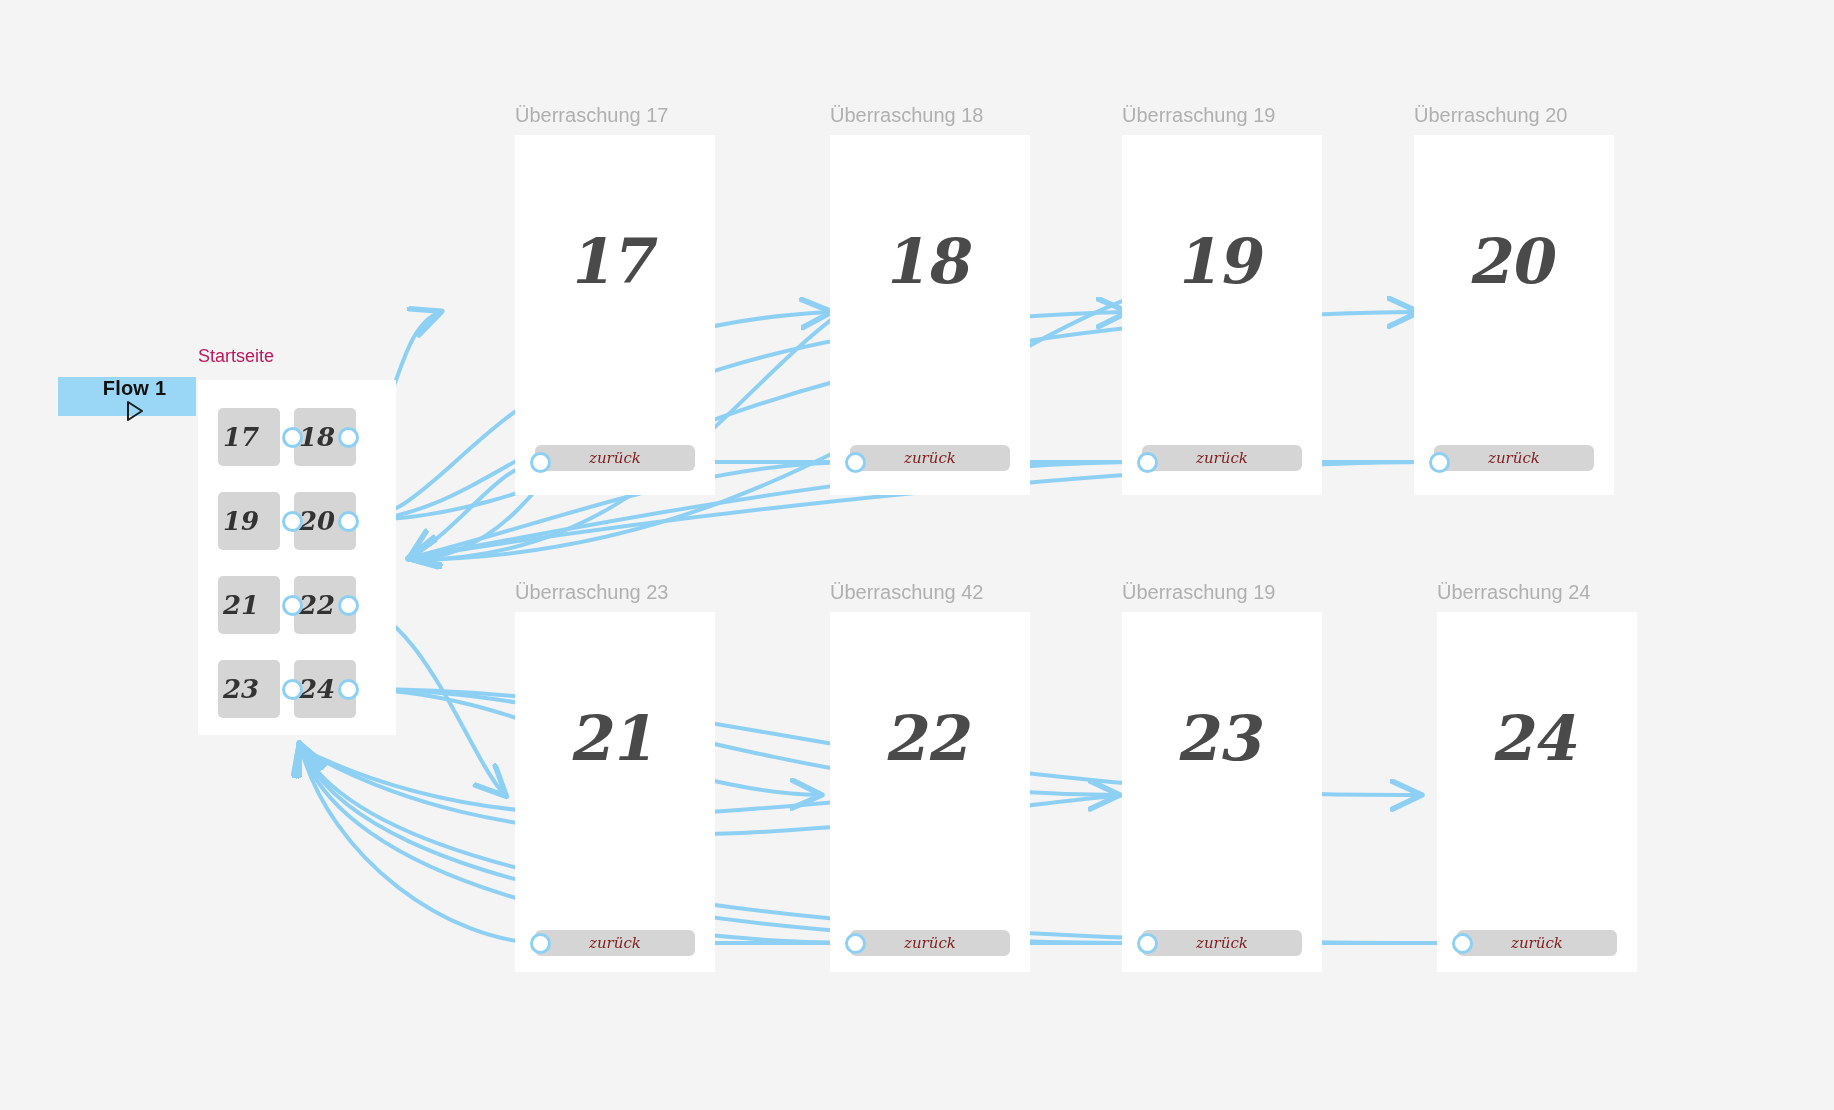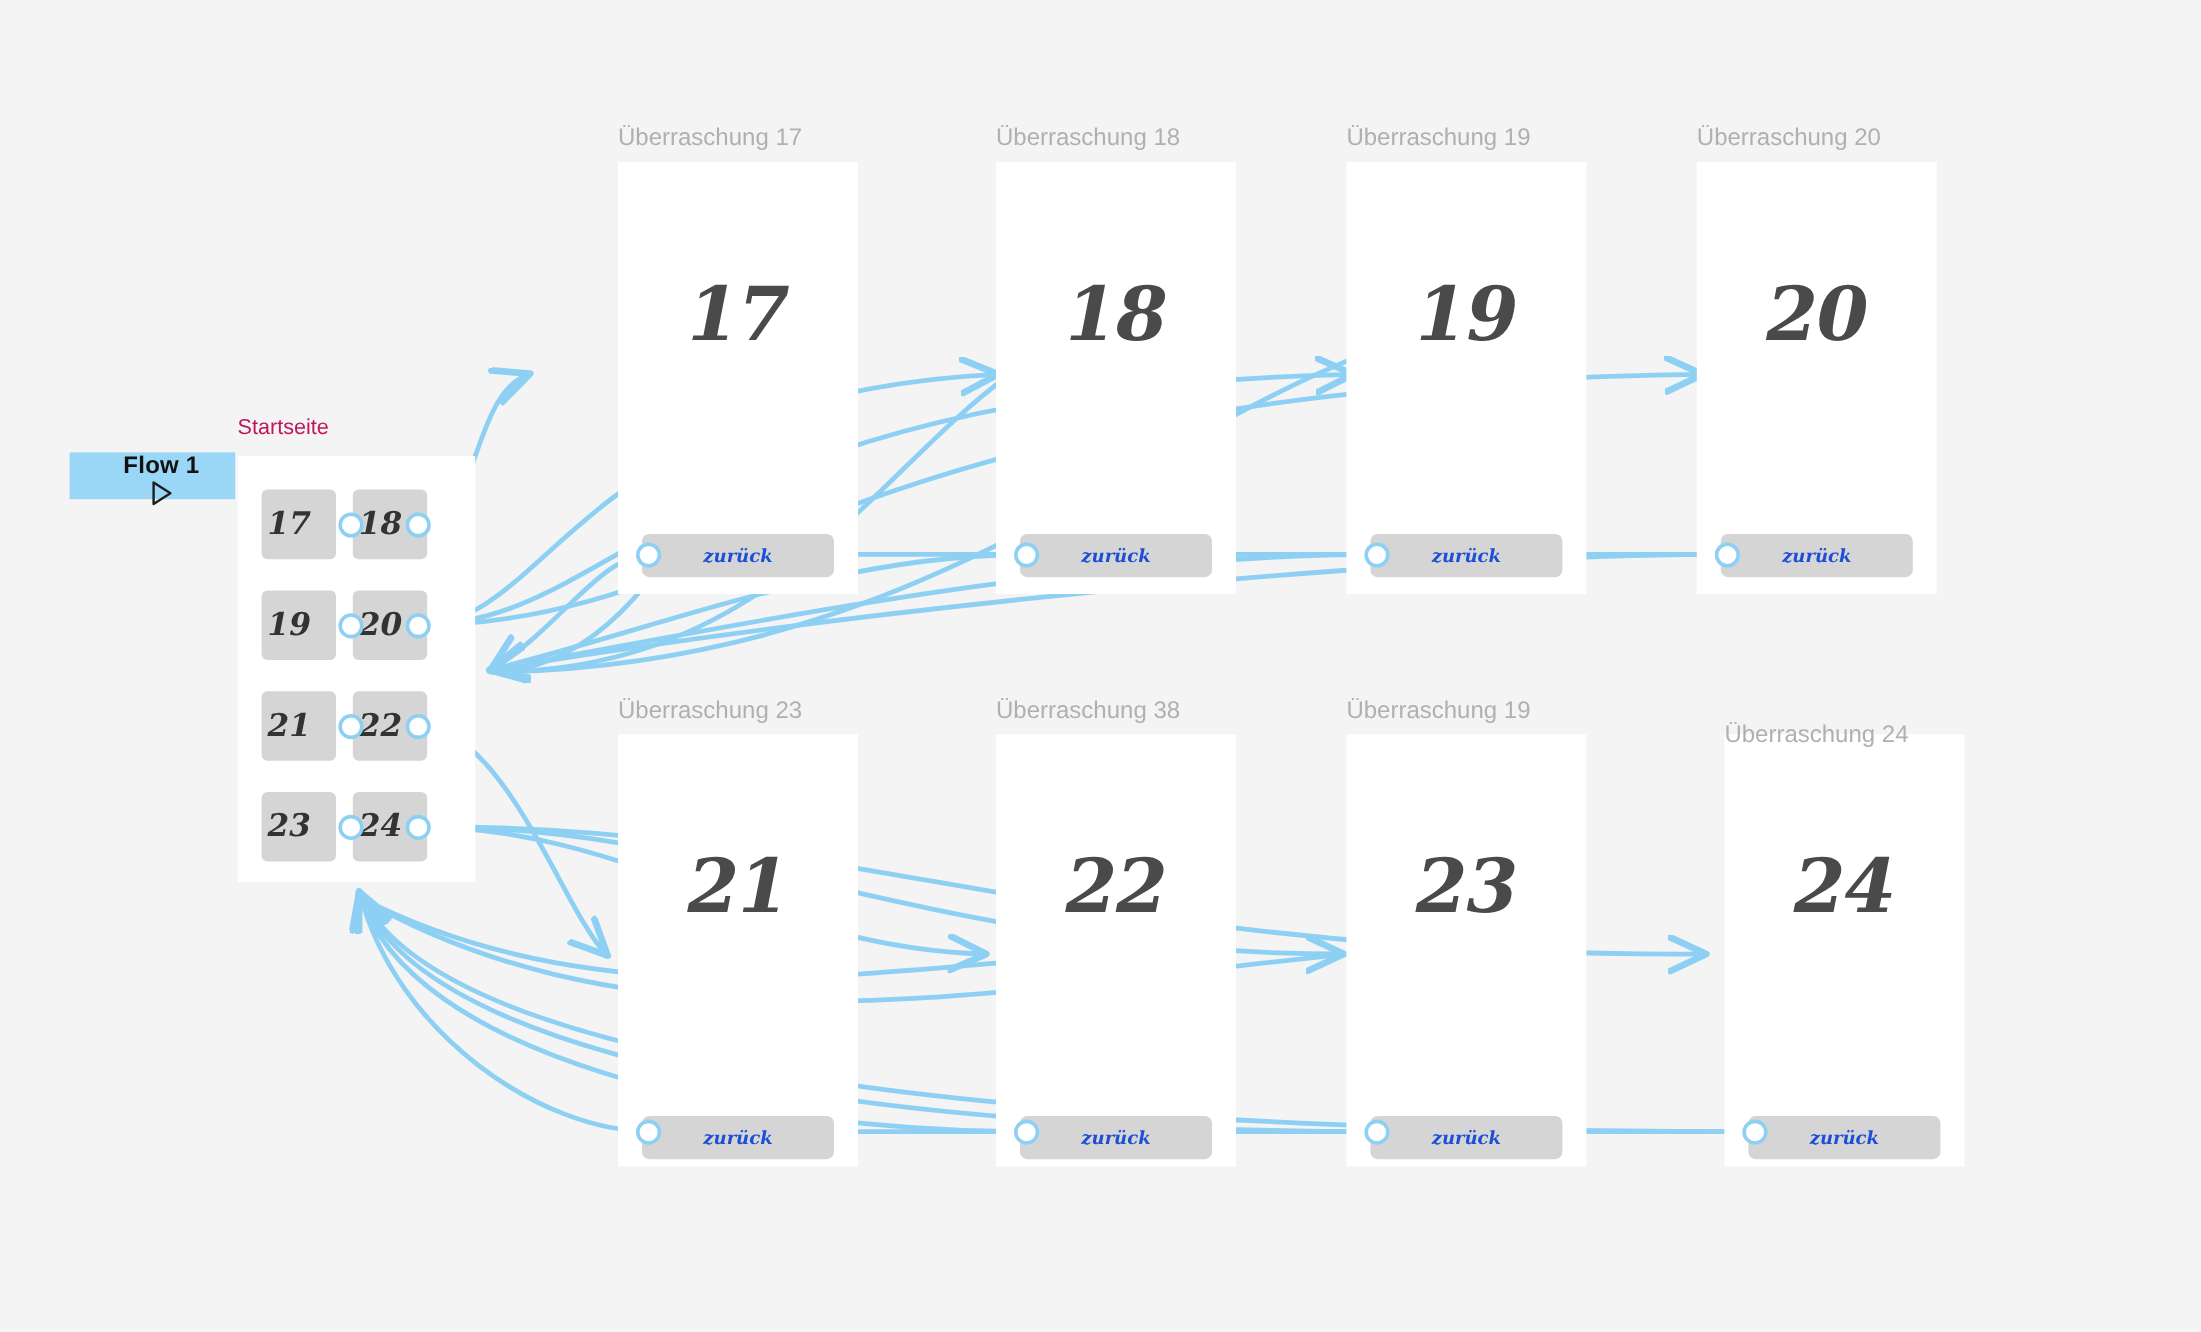--- a/index.html
+++ b/index.html
@@ -103,31 +103,31 @@
     font-family: "DejaVu Serif", serif;
     font-style: italic;
     font-weight: bold;
     font-size: 62px;
     color: #4a4a4a;
     letter-spacing: -1px;
   }
   .back-btn {
     position: absolute;
     left: 20px;
-    width: 160px; height: 36px;
+    width: 160px; height: 26px;
     background: #d5d5d5;
     border-radius: 6px;
     display: flex;
     align-items: center;
     justify-content: center;
     font-family: "DejaVu Serif", serif;
     font-style: italic;
-    font-weight: bold;
+    font-weight: normal;
     font-size: 15px;
-    color: #1d4ed8;
+    color: #7f1d1d;
   }
   
   .nub {
     position: absolute;
     width: 21px; height: 21px;
     border-radius: 50%;
     background: #ffffff;
     border: 3px solid #8ed0f3;
     box-sizing: border-box;
     z-index: 30;
@@ -273,37 +273,37 @@
   <div class="nub" style="left:1429px; top:452px;"></div>
 
   <div class="frame-title" style="left:515px; top:581px;">Überraschung 23</div>
   <div class="frame" style="left:515px; top:612px;">
     <div class="bignum">21</div>
     <div class="back-btn" style="top:318px;">
       <span>zurück</span>
     </div>
   </div>
 
-  <div class="frame-title" style="left:830px; top:581px;">Überraschung 38</div>
+  <div class="frame-title" style="left:830px; top:581px;">Überraschung 42</div>
   <div class="frame" style="left:830px; top:612px;">
     <div class="bignum">22</div>
     <div class="back-btn" style="top:318px;">
       <span>zurück</span>
     </div>
   </div>
 
   <div class="frame-title" style="left:1122px; top:581px;">Überraschung 19</div>
   <div class="frame" style="left:1122px; top:612px;">
     <div class="bignum">23</div>
     <div class="back-btn" style="top:318px;">
       <span>zurück</span>
     </div>
   </div>
 
-  <div class="frame-title" style="left:1437px; top:581px;margin-top:20px;">Überraschung 24</div>
+  <div class="frame-title" style="left:1437px; top:581px;">Überraschung 24</div>
   <div class="frame" style="left:1437px; top:612px;">
     <div class="bignum">24</div>
     <div class="back-btn" style="top:318px;">
       <span>zurück</span>
     </div>
   </div>
 
   <div class="nub" style="left:530px;  top:933px;"></div>
   <div class="nub" style="left:845px;  top:933px;"></div>
   <div class="nub" style="left:1137px; top:933px;"></div>

